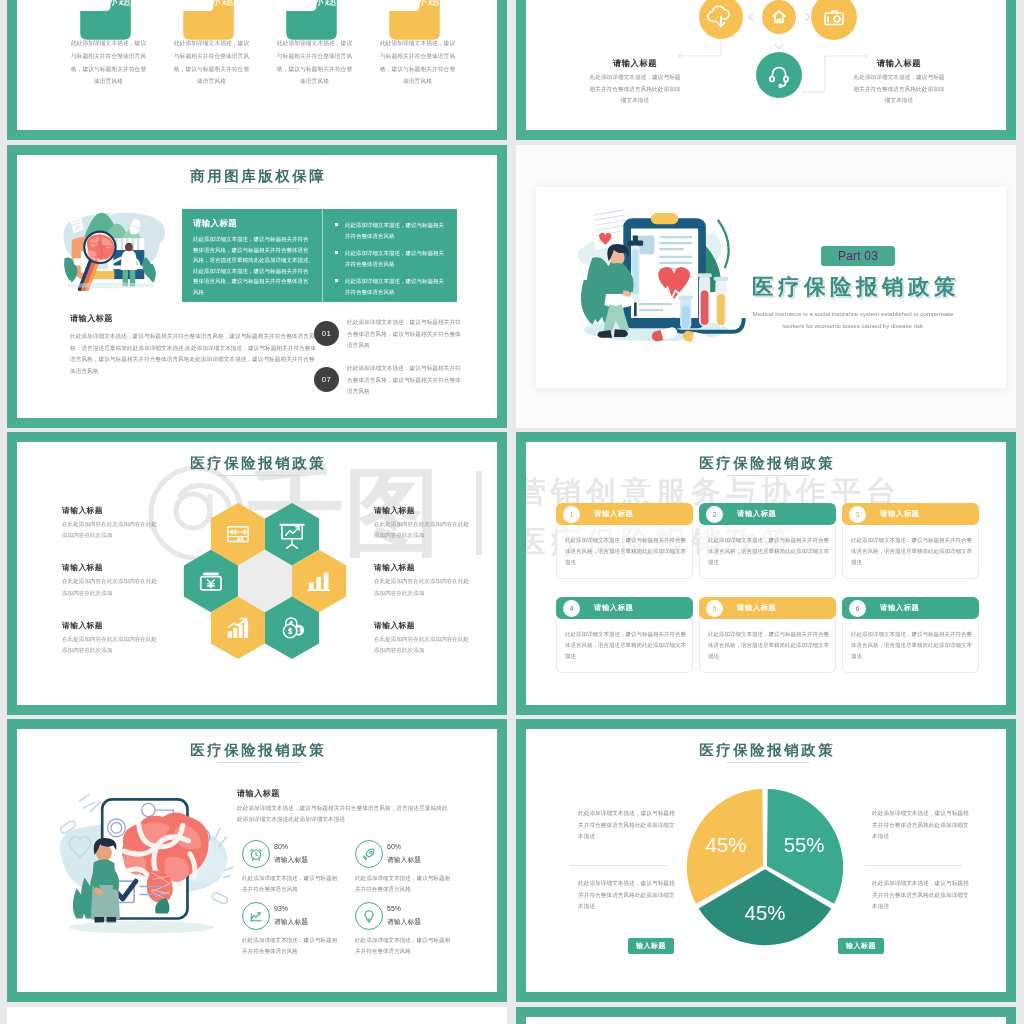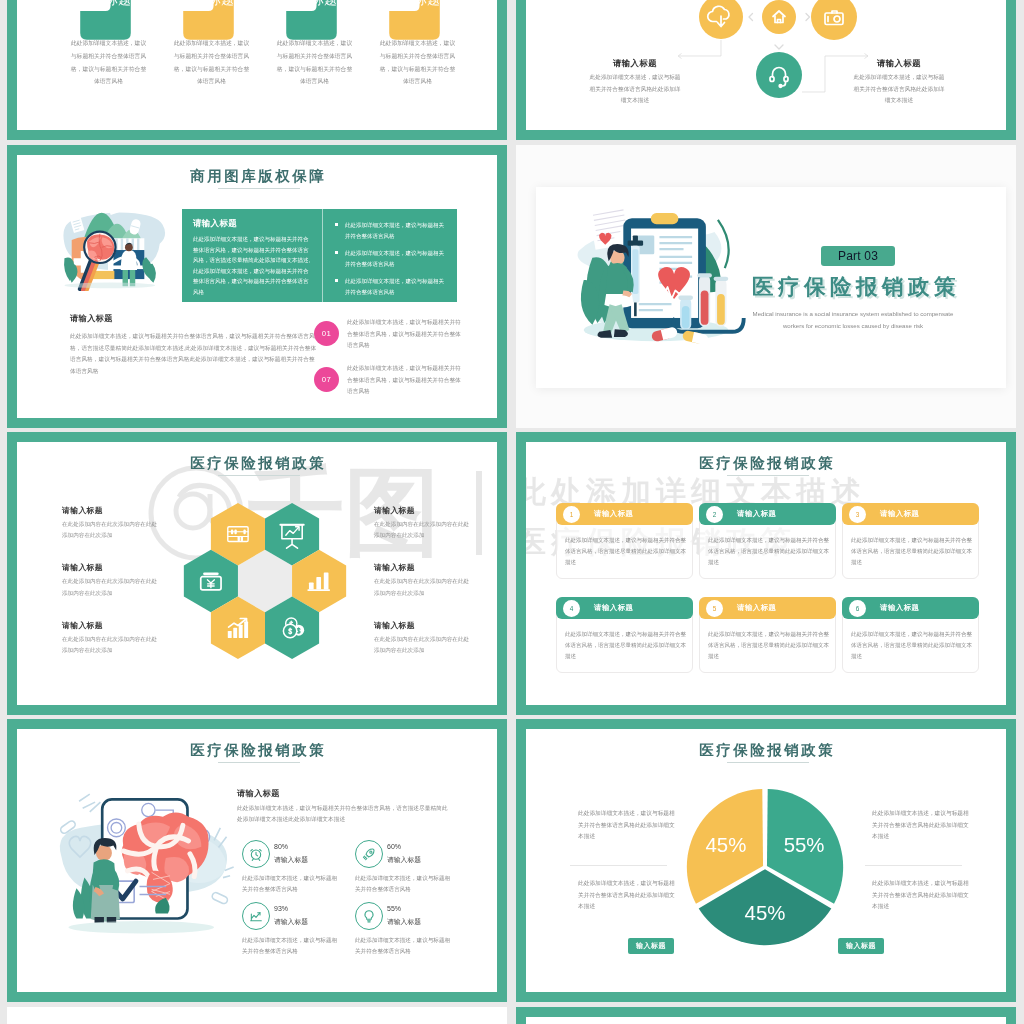--- a/index.html
+++ b/index.html
@@ -41,31 +41,31 @@
   .s3-panel-div{width:1px;background:rgba(255,255,255,.55);margin:0;}
   .s3-panel-r{flex:1;padding:11px 10px 0 12px;box-sizing:border-box;}
   .s3-panel-title{color:#fff;font-size:8.5px;font-weight:bold;margin-bottom:4px;letter-spacing:.3px;}
   .s3-panel-text{color:#fff;font-size:5.5px;line-height:1.92;}
   .s3-bul{position:relative;padding-left:10px;margin-bottom:7px;}
   .s3-bul i{position:absolute;left:0;top:3px;width:3px;height:3px;background:#fff;}
   .s3-bul span{color:#fff;font-size:5.5px;line-height:1.92;display:block;}
   .s3-bl-title{position:absolute;left:53px;top:158px;color:#3a3a3a;font-size:8.2px;font-weight:bold;letter-spacing:.4px;}
   .s3-bl-text{position:absolute;left:53px;top:176px;width:250px;color:#8a8a8a;font-size:5.7px;line-height:2.05;}
   .s3-num{position:absolute;left:297px;width:152px;}
-  .s3-circ{position:absolute;left:0;top:4px;width:25px;height:25px;border-radius:50%;background:#ec4899;
+  .s3-circ{position:absolute;left:0;top:4px;width:25px;height:25px;border-radius:50%;background:#404040;
            color:#fff;font-size:7.8px;display:flex;align-items:center;justify-content:center;letter-spacing:.5px;}
   .s3-num-t{margin-left:33px;color:#8a8a8a;font-size:5.7px;line-height:2.05;}
 
   
   #s4 .canvas{background:#fbfbfb;}
   .s4-card{position:absolute;left:20px;top:42px;width:470px;height:201px;background:#fff;
            box-shadow:0 1px 10px rgba(0,0,0,.07);}
   .s4-ill{position:absolute;left:22px;top:16px;width:200px;height:160px;}
   .s4-badge{position:absolute;left:285px;top:59px;width:74px;height:20px;background:#48A98E;border-radius:3px;
-            color:#0f172a;font-size:12px;display:flex;align-items:center;justify-content:center;letter-spacing:.2px;}
+            color:#701a75;font-size:12px;display:flex;align-items:center;justify-content:center;letter-spacing:.2px;}
   .s4-title{position:absolute;left:216px;top:85px;font-size:21.5px;font-weight:bold;color:#3d8c85;
             letter-spacing:4.5px;text-shadow:2px 2px 0 rgba(178,210,205,.6);white-space:nowrap;}
   .s4-sub{position:absolute;left:206px;top:121px;width:222px;text-align:center;color:#8b8b8b;
           font-size:6.1px;line-height:1.9;}
 
   
   .s5-ttl{left:50%;transform:translateX(-50%);top:12px;font-size:14.5px;letter-spacing:2.5px;}
   .s5-hex{position:absolute;left:166px;top:53px;width:164px;height:172px;}
   .s5-col{position:absolute;width:96px;}
   .s5-left{left:45px;top:63px;}
@@ -581,21 +581,21 @@
           <b>请输入标题</b>
           <span>在此处添加内容在此次添加内容在此处添加内容在此次添加</span>
         </div>
     </div>
   </div>
 </div>
 
 <div class="slide" id="s6" style="left:516px;top:432px;">
   <div class="canvas">
     <div class="wm6">
-      <div class="wm-t1">此处添加详细文本描述</div>
+      <div class="wm-t1">营销创意服务与协作平台</div>
       <div class="wm-t2">医疗保险报销政策</div>
     </div>
     <div class="ttl s6-ttl">医疗保险报销政策</div>
     <div class="tline" style="left:201px;top:33px;width:82px;"></div>
     <div class="s6-grid">
       <div class="s6-card">
         <div class="s6-head orange">
           <span class="s6-num">1</span>
           <span class="s6-ht">请输入标题</span>
         </div>

